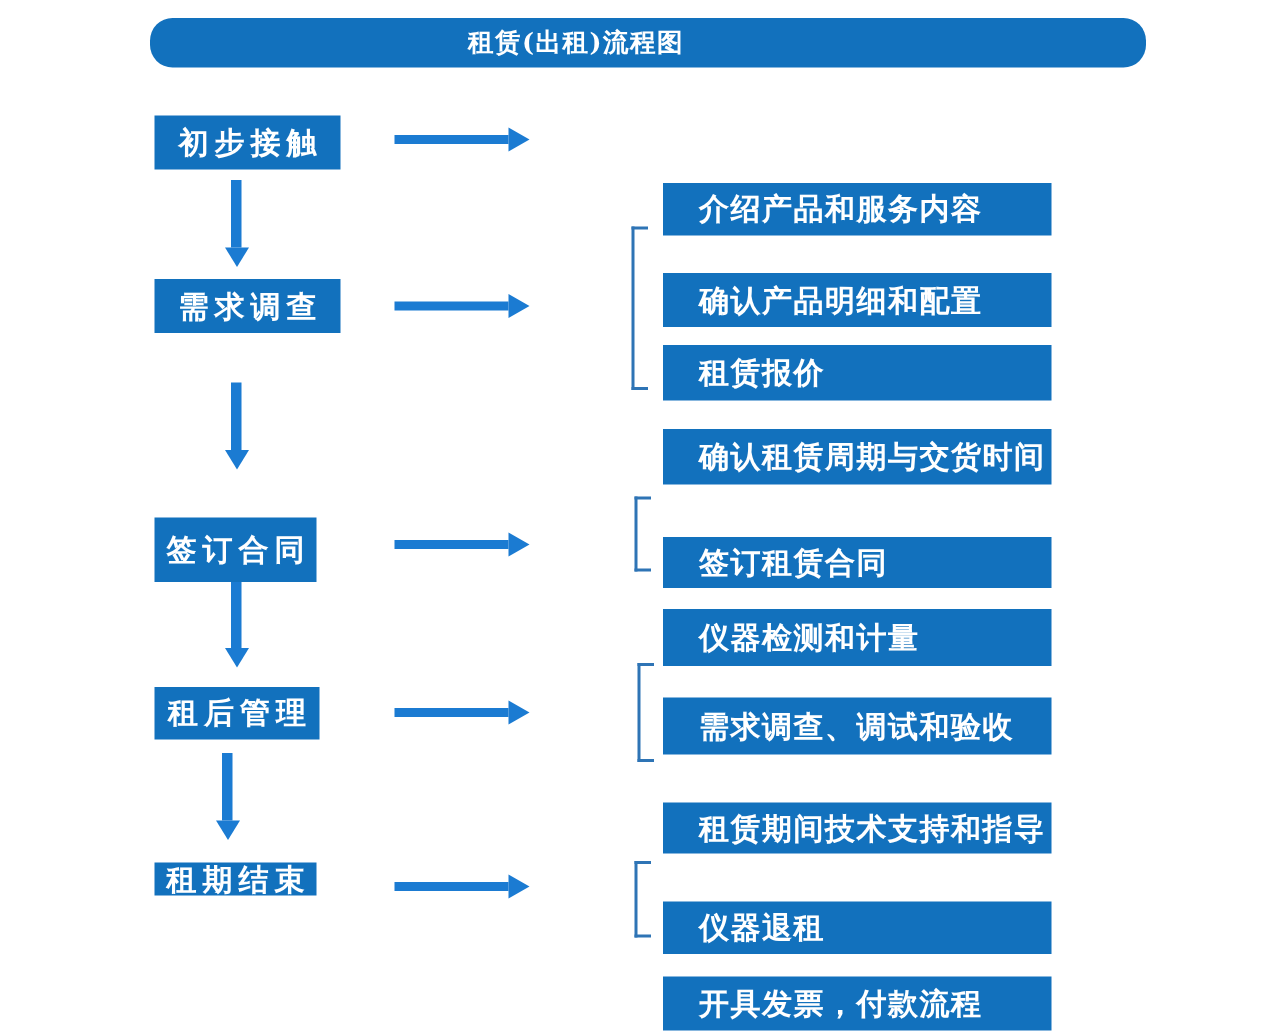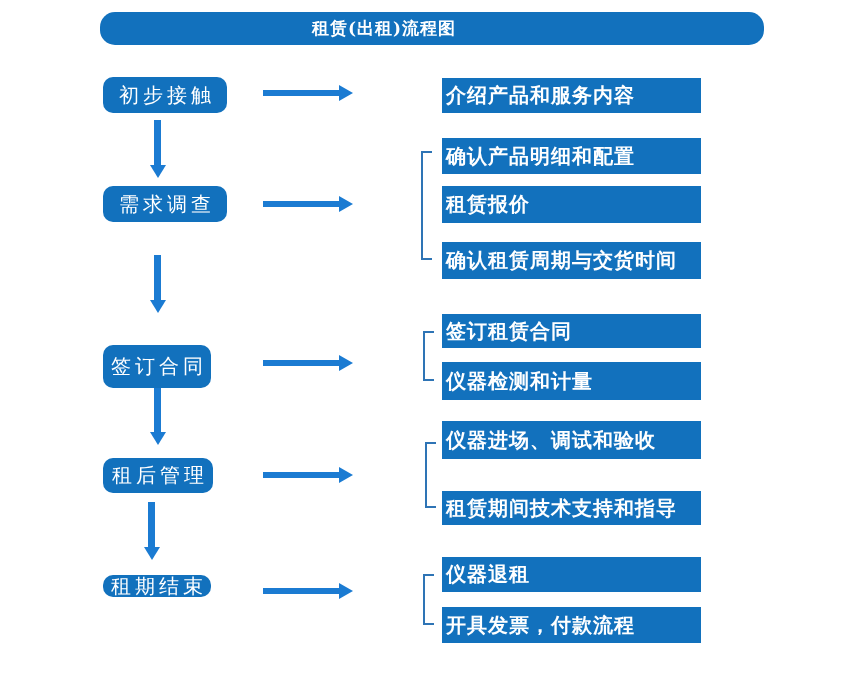--- a/index.html
+++ b/index.html
@@ -24,34 +24,34 @@
     font-size:17px;font-weight:bold;
     display:flex;align-items:center;justify-content:center;
     box-sizing:border-box;padding-right:96px;
     letter-spacing:1px;
     border-radius:15px;
   }
   .lbox{
     position:absolute;
     background:var(--box-blue);
     color:var(--text);
-    font-size:20px;font-weight:normal;letter-spacing:4px;
+    font-size:20px;font-weight:bold;letter-spacing:4px;
     display:flex;align-items:center;justify-content:center;
     box-sizing:border-box;text-indent:4px;
     white-space:nowrap;
-    border-radius:10px;
   }
   .rbox{
     position:absolute;left:442px;width:259px;
     background:var(--box-blue);
     color:var(--text);
     font-size:20px;font-weight:bold;letter-spacing:1px;
     display:flex;align-items:center;
-    box-sizing:border-box;padding-left:4px;
+    box-sizing:border-box;padding-left:24px;
     white-space:nowrap;
+    margin-top:44px;
   }
   .varr{
     position:absolute;width:7px;
     background:var(--arrow-blue);
   }
   .varr::after{
     content:"";position:absolute;bottom:-13px;left:-4.5px;
     border-left:8px solid transparent;
     border-right:8px solid transparent;
     border-top:13px solid var(--arrow-blue);
@@ -102,18 +102,18 @@
   <div class="bracket" style="left:423px;top:331px;height:50px"></div>
   <div class="bracket" style="left:425px;top:442px;height:66px"></div>
   <div class="bracket" style="left:423px;top:574px;height:51px"></div>
 
   <div class="rbox" style="top:78px;height:35px">介绍产品和服务内容</div>
   <div class="rbox" style="top:138px;height:36px">确认产品明细和配置</div>
   <div class="rbox" style="top:186px;height:37px">租赁报价</div>
   <div class="rbox" style="top:242px;height:37px">确认租赁周期与交货时间</div>
   <div class="rbox" style="top:314px;height:34px">签订租赁合同</div>
   <div class="rbox" style="top:362px;height:38px">仪器检测和计量</div>
-  <div class="rbox" style="top:421px;height:38px">仪器进场、调试和验收</div>
+  <div class="rbox" style="top:421px;height:38px">需求调查、调试和验收</div>
   <div class="rbox" style="top:491px;height:34px">租赁期间技术支持和指导</div>
   <div class="rbox" style="top:557px;height:35px">仪器退租</div>
   <div class="rbox" style="top:607px;height:36px">开具发票，付款流程</div>
 
 </div>
 
 </body></html>

